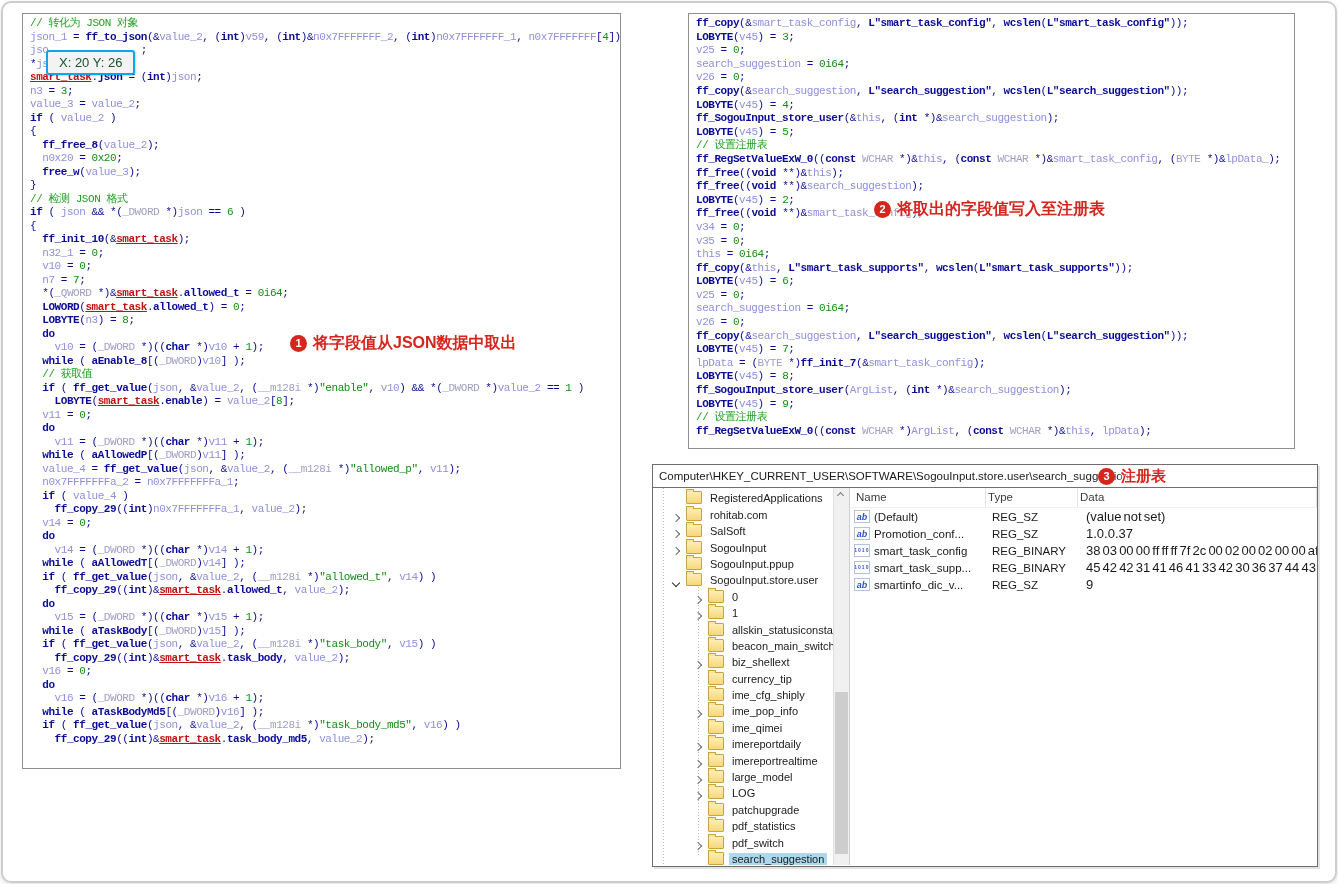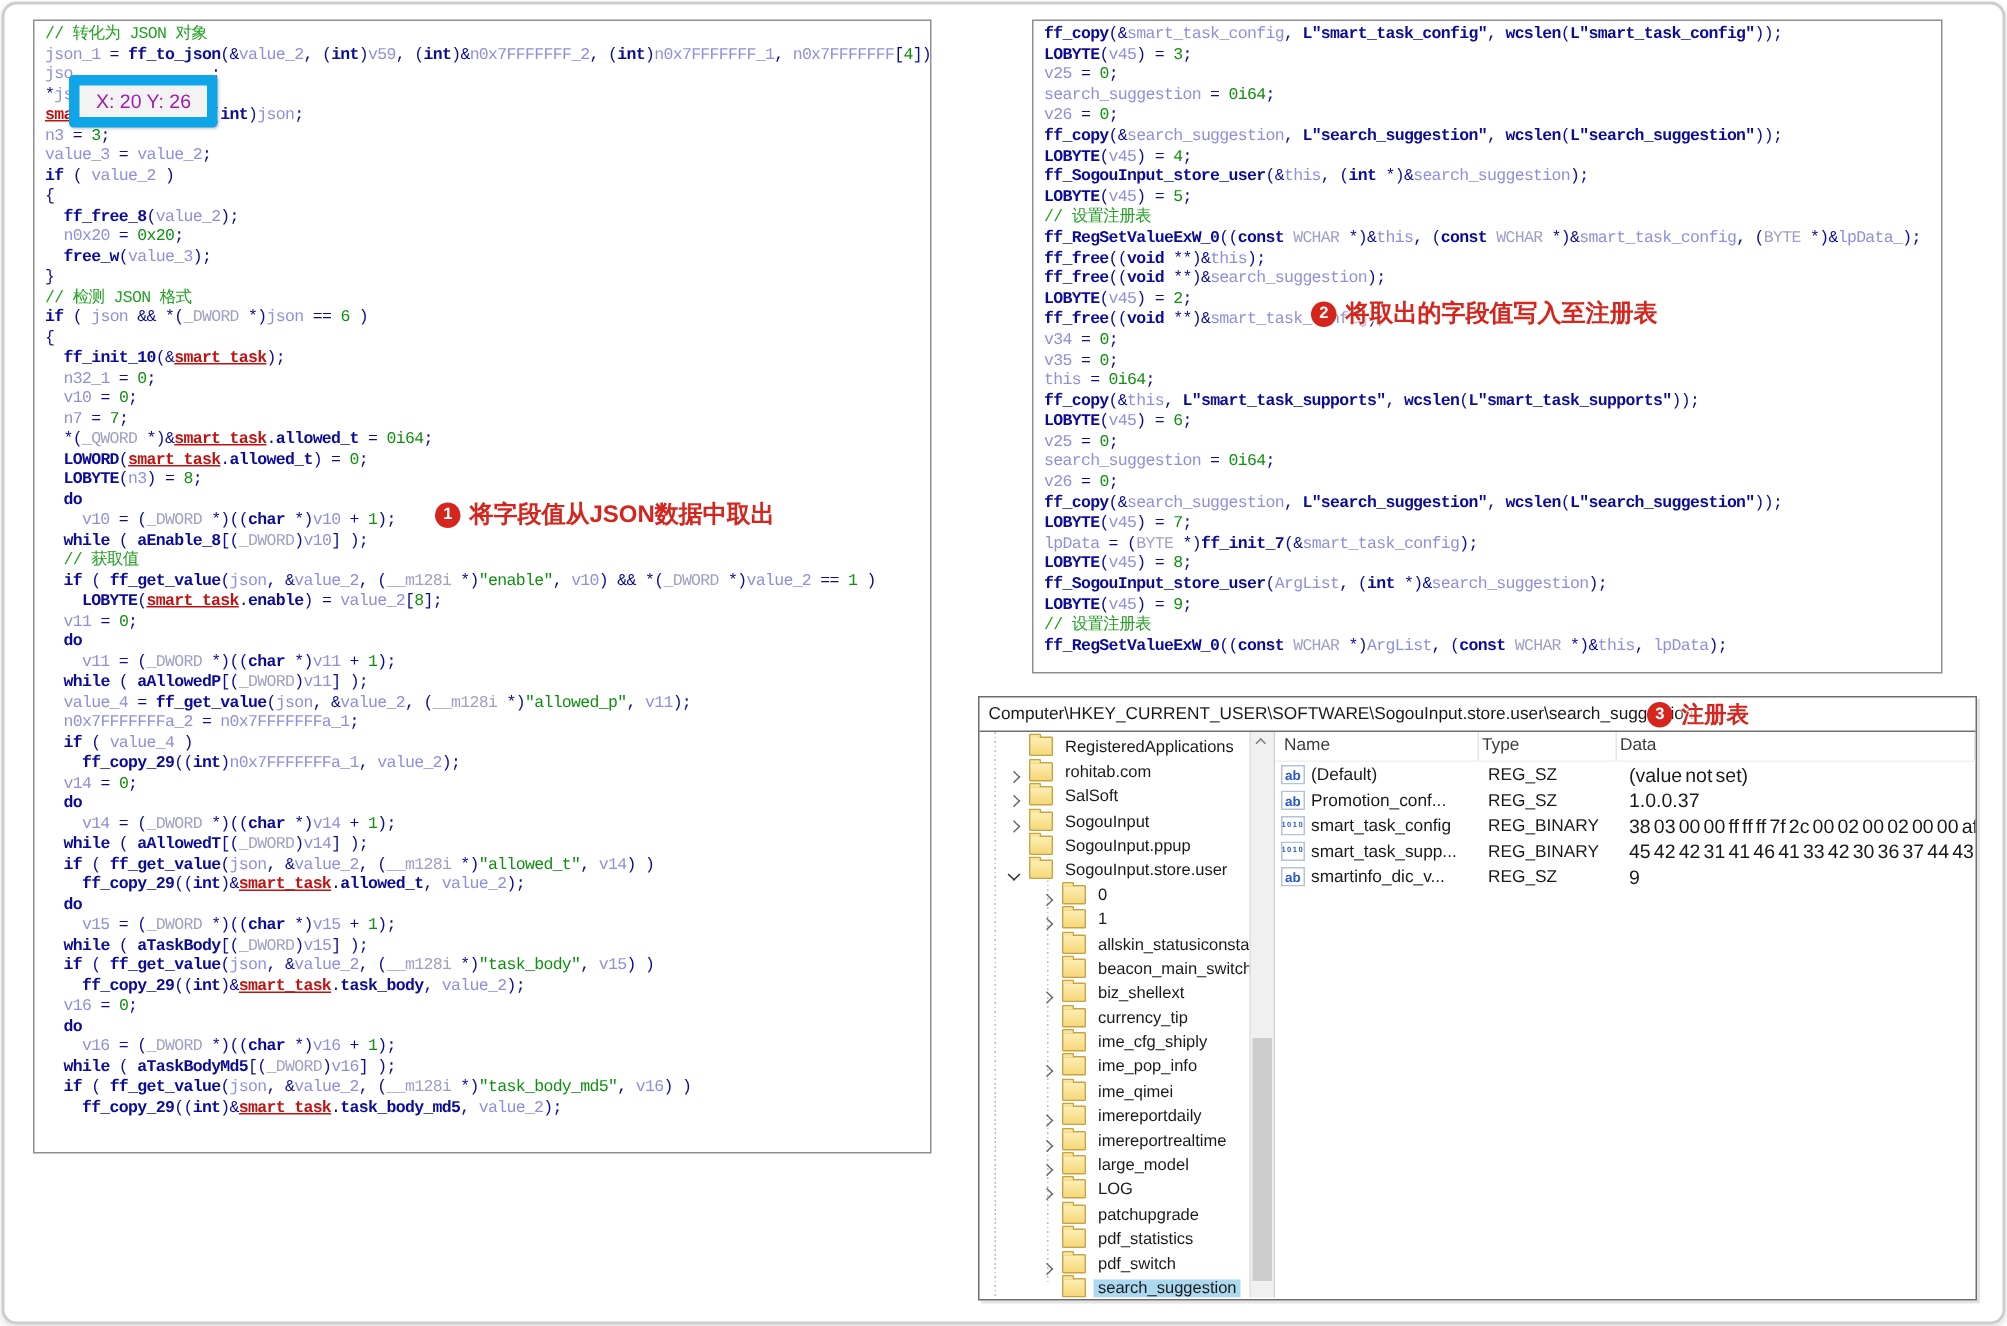--- a/index.html
+++ b/index.html
@@ -27,22 +27,22 @@
   .annot{position:absolute;display:flex;align-items:center;white-space:nowrap;z-index:30;
          color:#d6251d;font-weight:bold;font-size:16px;
          text-shadow:0 0 2px #fff,0 0 3px #fff,0 0 4px #fff}
   .badge{display:inline-block;flex:0 0 auto;width:17px;height:17px;border-radius:50%;
          background:#d6251d;color:#fff;font-size:11px;line-height:17px;font-weight:bold;
          text-align:center;margin-right:6px;text-shadow:none}
   #annot3{font-size:15px}
 
   
   .tooltip{position:absolute;left:46px;top:50px;z-index:40;background:#f3f3f3;
-           border:7px solid #0ea5e9;border-radius:3px;padding:3px 11px;
-           font-size:13px;color:#a21caf;box-shadow:1px 1px 2px rgba(0,0,0,.2)}
+           border:2px solid #0ea5e9;border-radius:3px;padding:3px 11px;
+           font-size:13px;color:#14532d;box-shadow:1px 1px 2px rgba(0,0,0,.2)}
 
   
   .reg{position:absolute;left:652px;top:464px;width:664px;height:401px;background:#fff;
        border:1px solid #6e6e6e;box-shadow:2px 2px 0 #e3e3e3;font-size:11.5px;color:#1a1a1a}
   .reg-address{height:22px;line-height:22px;padding-left:6px;border-bottom:1px solid #707070;
                white-space:nowrap;overflow:hidden}
   .reg-body{display:flex;height:377px}
   .reg-tree{position:relative;width:196px;flex:0 0 196px;border-right:1px solid #cfcfcf;
             overflow:hidden;font-size:11px}
   .reg-tree::before{content:"";position:absolute;left:10px;top:0;bottom:0;width:1px;
@@ -75,21 +75,21 @@
   .c-name{width:136px;flex:0 0 136px;padding-left:6px}
   .c-type{width:92px;flex:0 0 92px;padding-left:2px}
   .c-data{flex:1;padding-left:2px;white-space:nowrap;overflow:hidden}
   .vrow{display:flex;align-items:center;height:17px;white-space:nowrap}
   .vrow .c-name{display:flex;align-items:center;padding-left:4px;overflow:hidden}
   .vrow .c-data{font-size:13px;word-spacing:-1.5px}
   .ic{flex:0 0 16px;width:16px;height:13px;margin-right:4px;box-sizing:border-box;
       border:1px solid #b4c3da;background:#fff;color:#2a57c9;display:inline-flex;
       align-items:center;justify-content:center;overflow:hidden;
       font-family:"Liberation Sans",sans-serif}
-  .ic-ab{font-size:9px;font-weight:bold;}
+  .ic-ab{font-size:9px;font-weight:bold;font-style:italic}
   .ic-bin{font-size:5px;line-height:5px;letter-spacing:1px;word-break:break-all;padding:1px;font-weight:bold}
 </style>
 </head>
 <body>
 
 <div class="frame"></div>
 
 <div id="codeL" class="code" style="left:22px;top:13px;width:590px;height:751px">
     <div class="cl"><span class="tk-c">// 转化为 JSON 对象</span></div>
     <div class="cl"><span class="tk-v">json_1</span><span class="tk-p"> = </span><span class="tk-f">ff_to_json</span><span class="tk-p">(&amp;</span><span class="tk-v">value_2</span><span class="tk-p">, (</span><span class="tk-f">int</span><span class="tk-p">)</span><span class="tk-v">v59</span><span class="tk-p">, (</span><span class="tk-f">int</span><span class="tk-p">)&amp;</span><span class="tk-v">n0x7FFFFFFF_2</span><span class="tk-p">, (</span><span class="tk-f">int</span><span class="tk-p">)</span><span class="tk-v">n0x7FFFFFFF_1</span><span class="tk-p">, </span><span class="tk-v">n0x7FFFFFFF</span><span class="tk-p">[</span><span class="tk-n">4</span><span class="tk-p">]);</span></div>

